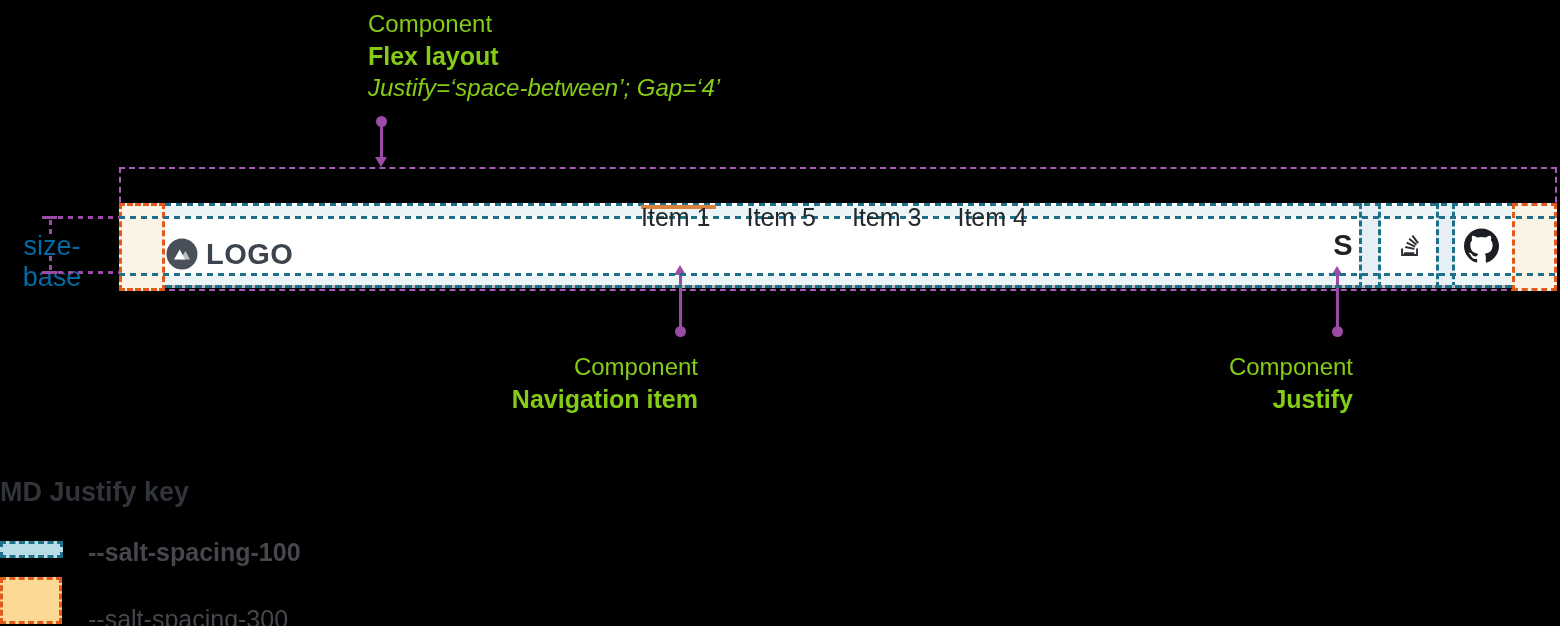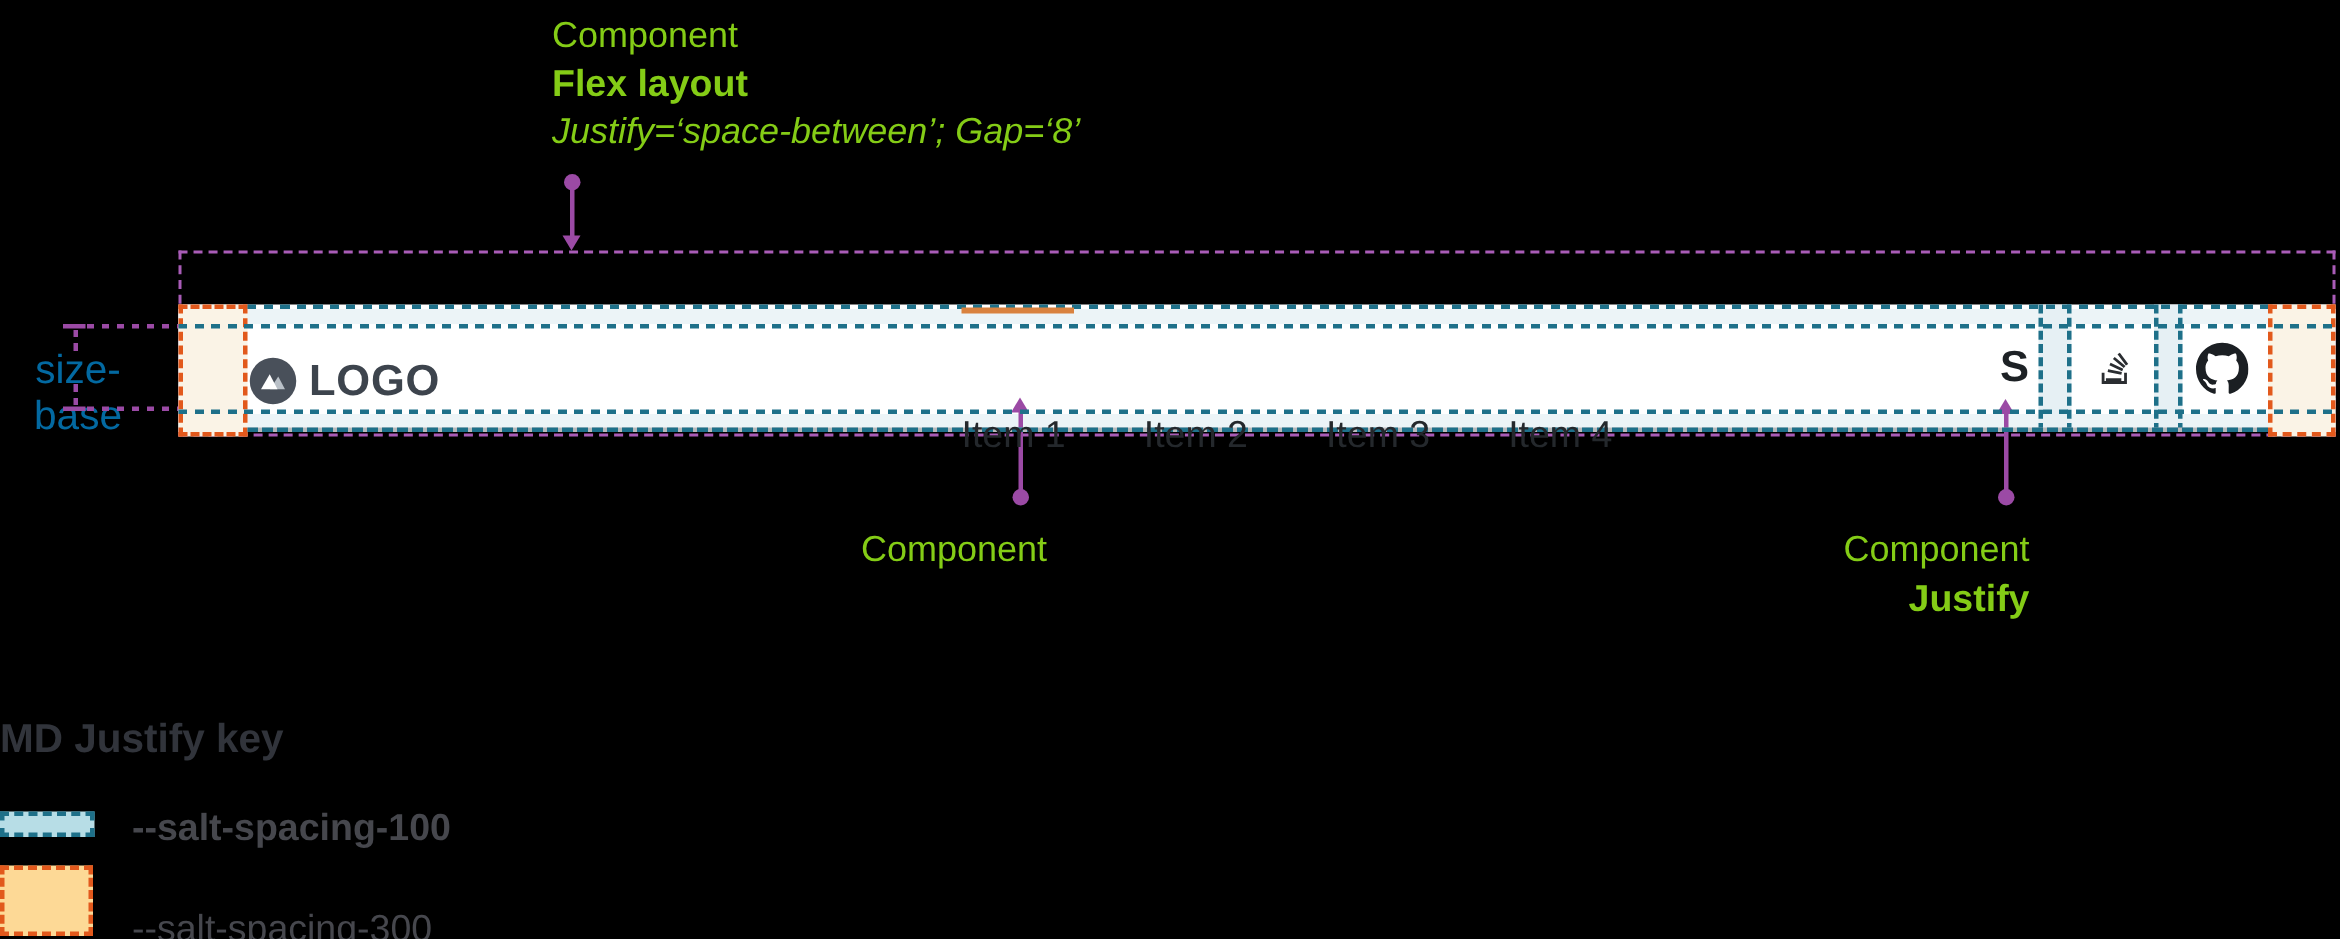--- a/index.html
+++ b/index.html
@@ -39,21 +39,21 @@
   .tl-outer-top{left:46px;width:1347px;top:0;}
   .tl-inner-top{left:0;width:1438px;top:13px;}
   .tl-inner-bot{left:0;width:1438px;top:70px;}
   .tl-dense-bot{left:46px;width:1347px;top:82px;
     background:repeating-linear-gradient(to right,#1e7089 0 7px,transparent 7px 10px);}
   .bar-border-bottom{position:absolute;left:46px;width:1347px;top:82px;height:3px;background:#b9babc;z-index:3;}
   .indicator{position:absolute;left:522px;top:2px;width:75px;height:4px;background:#d9823f;z-index:5;}
   
   .logo-group{position:absolute;left:47px;top:0;height:102px;display:flex;align-items:center;gap:8px;z-index:5;}
   .logo-text{font-size:29px;font-weight:800;color:#3d444d;letter-spacing:.5px;}
-  .nav-list{position:absolute;left:522px;top:0;height:102px;display:flex;align-items:flex-end;gap:52px;z-index:5;}
+  .nav-list{position:absolute;left:522px;top:0;height:102px;display:flex;align-items:flex-start;gap:36px;z-index:5;}
   .nav-item{font-size:25px;color:#24282c;white-space:nowrap;}
   .act-btn{position:absolute;top:0;height:85px;width:44px;display:flex;align-items:center;justify-content:center;z-index:5;}
   .btn-s{left:1202px;font-size:29px;font-weight:600;color:#1d2125;}
   .btn-so{left:1269px;}
   .btn-gh{left:1340px;}
   
   .annot{color:#84cc16;font-size:24px;line-height:32px;}
   .annot .b{font-weight:700;font-size:25px;}
   .annot .i{font-style:italic;}
   .flex-annot{position:absolute;left:368px;top:8px;text-align:left;}
@@ -80,21 +80,21 @@
 </head>
 <body>
 
 <div class="canvas">
 
   <div class="flex-box"></div>
 
   <div class="flex-annot annot">
     <div>Component</div>
     <div class="b">Flex layout</div>
-    <div class="i">Justify=‘space-between’; Gap=‘8’</div>
+    <div class="i">Justify=‘space-between’; Gap=‘4’</div>
   </div>
   <div class="dot" style="left:376px;top:116px;"></div>
   <div class="aline" style="left:380px;top:125px;height:34px;"></div>
   <div class="ahead-down" style="left:375px;top:157px;"></div>
 
   <div class="size-base-label">size-base</div>
   <div class="cap" style="top:216px;"></div>
   <div class="cap" style="top:271px;"></div>
   <div class="stem" style="top:220px;height:14px;"></div>
   <div class="stem" style="top:256px;height:14px;"></div>
@@ -121,21 +121,21 @@
           <circle cx="16" cy="16" r="15.5" fill="#49505a"></circle>
           <polygon points="14,21.5 19.5,13 24,21.5" fill="#b9c0c7"></polygon>
           <polygon points="8,21.5 13.8,11.5 19,21.5" fill="#ffffff"></polygon>
         </svg>
       </span>
       <span class="logo-text">LOGO</span>
     </div>
 
     <div class="nav-list">
       <span class="nav-item">Item 1</span>
-      <span class="nav-item">Item 2</span>
+      <span class="nav-item">Item 5</span>
       <span class="nav-item">Item 3</span>
       <span class="nav-item">Item 4</span>
     </div>
 
     <div class="act-btn btn-s">
       <span>S</span>
     </div>
     <div class="act-btn btn-so">
       <span>
         <svg width="25" height="25" viewBox="0 0 24 24" fill="#2a2d31">
@@ -151,20 +151,21 @@
         </svg>
       </span>
     </div>
   </div>
 
   <div class="ahead-up" style="left:674px;top:265px;"></div>
   <div class="aline" style="left:679px;top:274px;height:53px;"></div>
   <div class="dot" style="left:675px;top:326px;"></div>
   <div class="navitem-annot annot">
     <div>Component</div>
+    <div class="b">Navigation item</div>
   </div>
 
   <div class="ahead-up" style="left:1331px;top:266px;"></div>
   <div class="aline" style="left:1336px;top:275px;height:52px;"></div>
   <div class="dot" style="left:1332px;top:326px;"></div>
   <div class="button-annot annot">
     <div>Component</div>
     <div class="b">Justify</div>
   </div>
 

